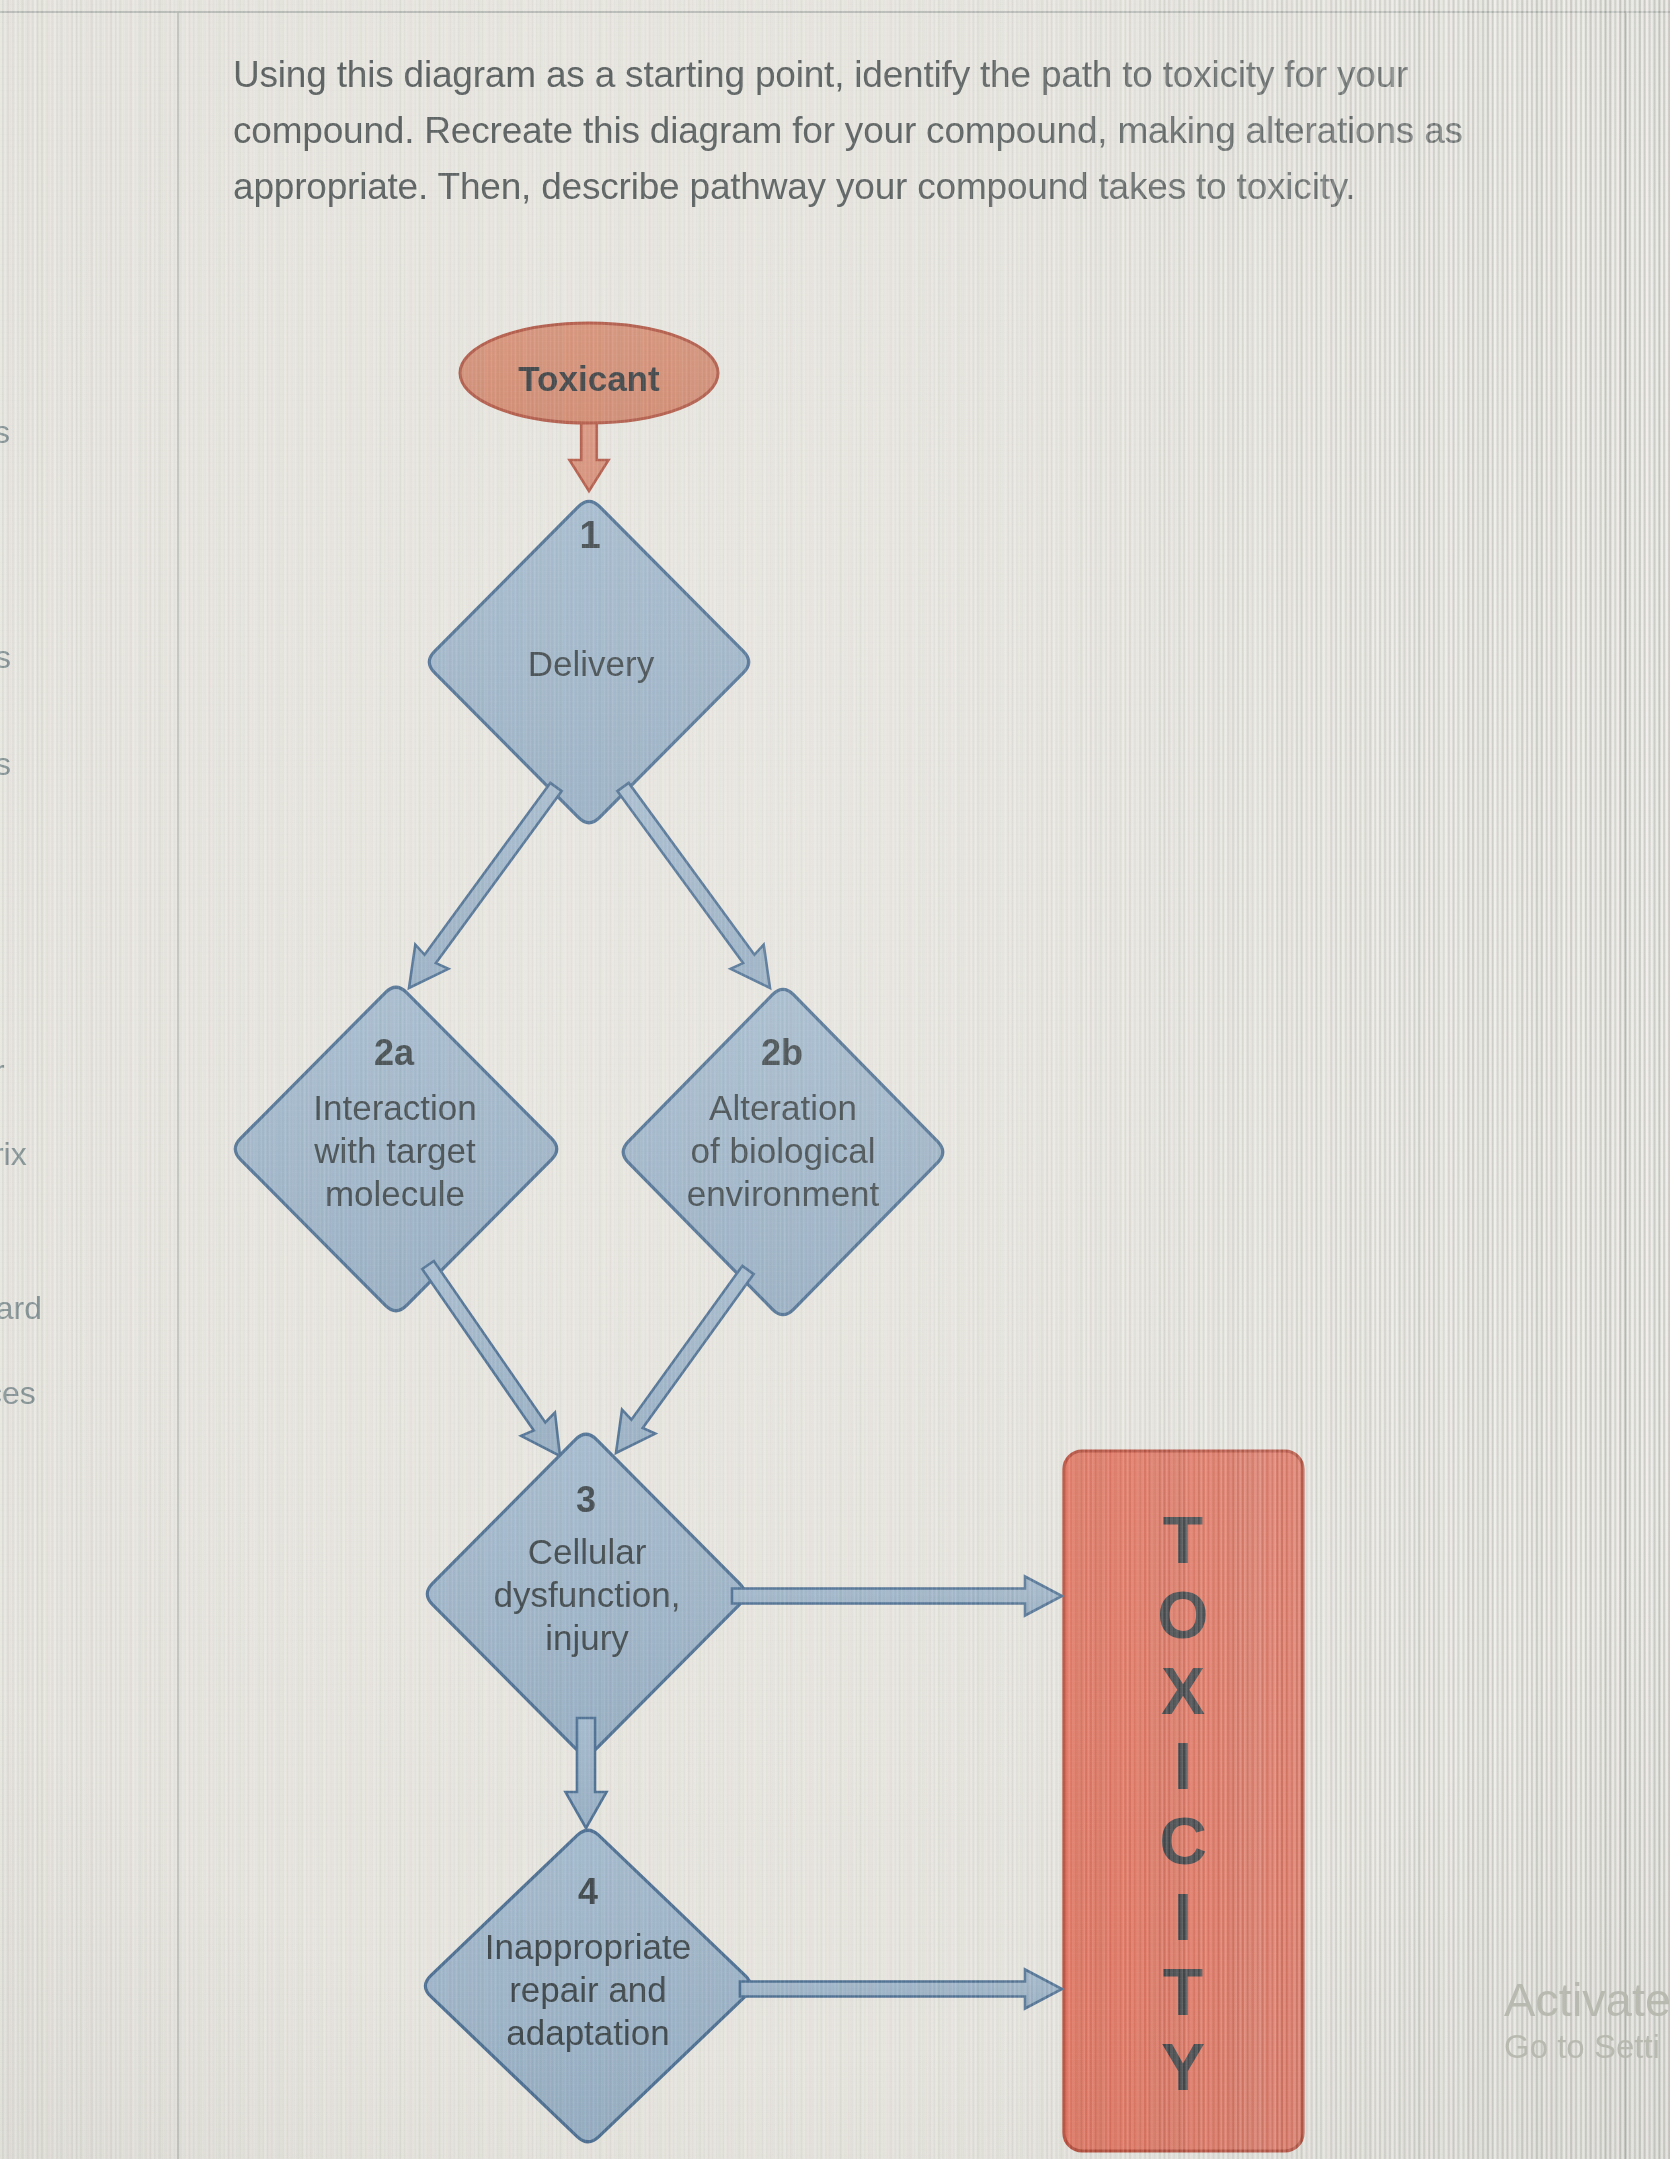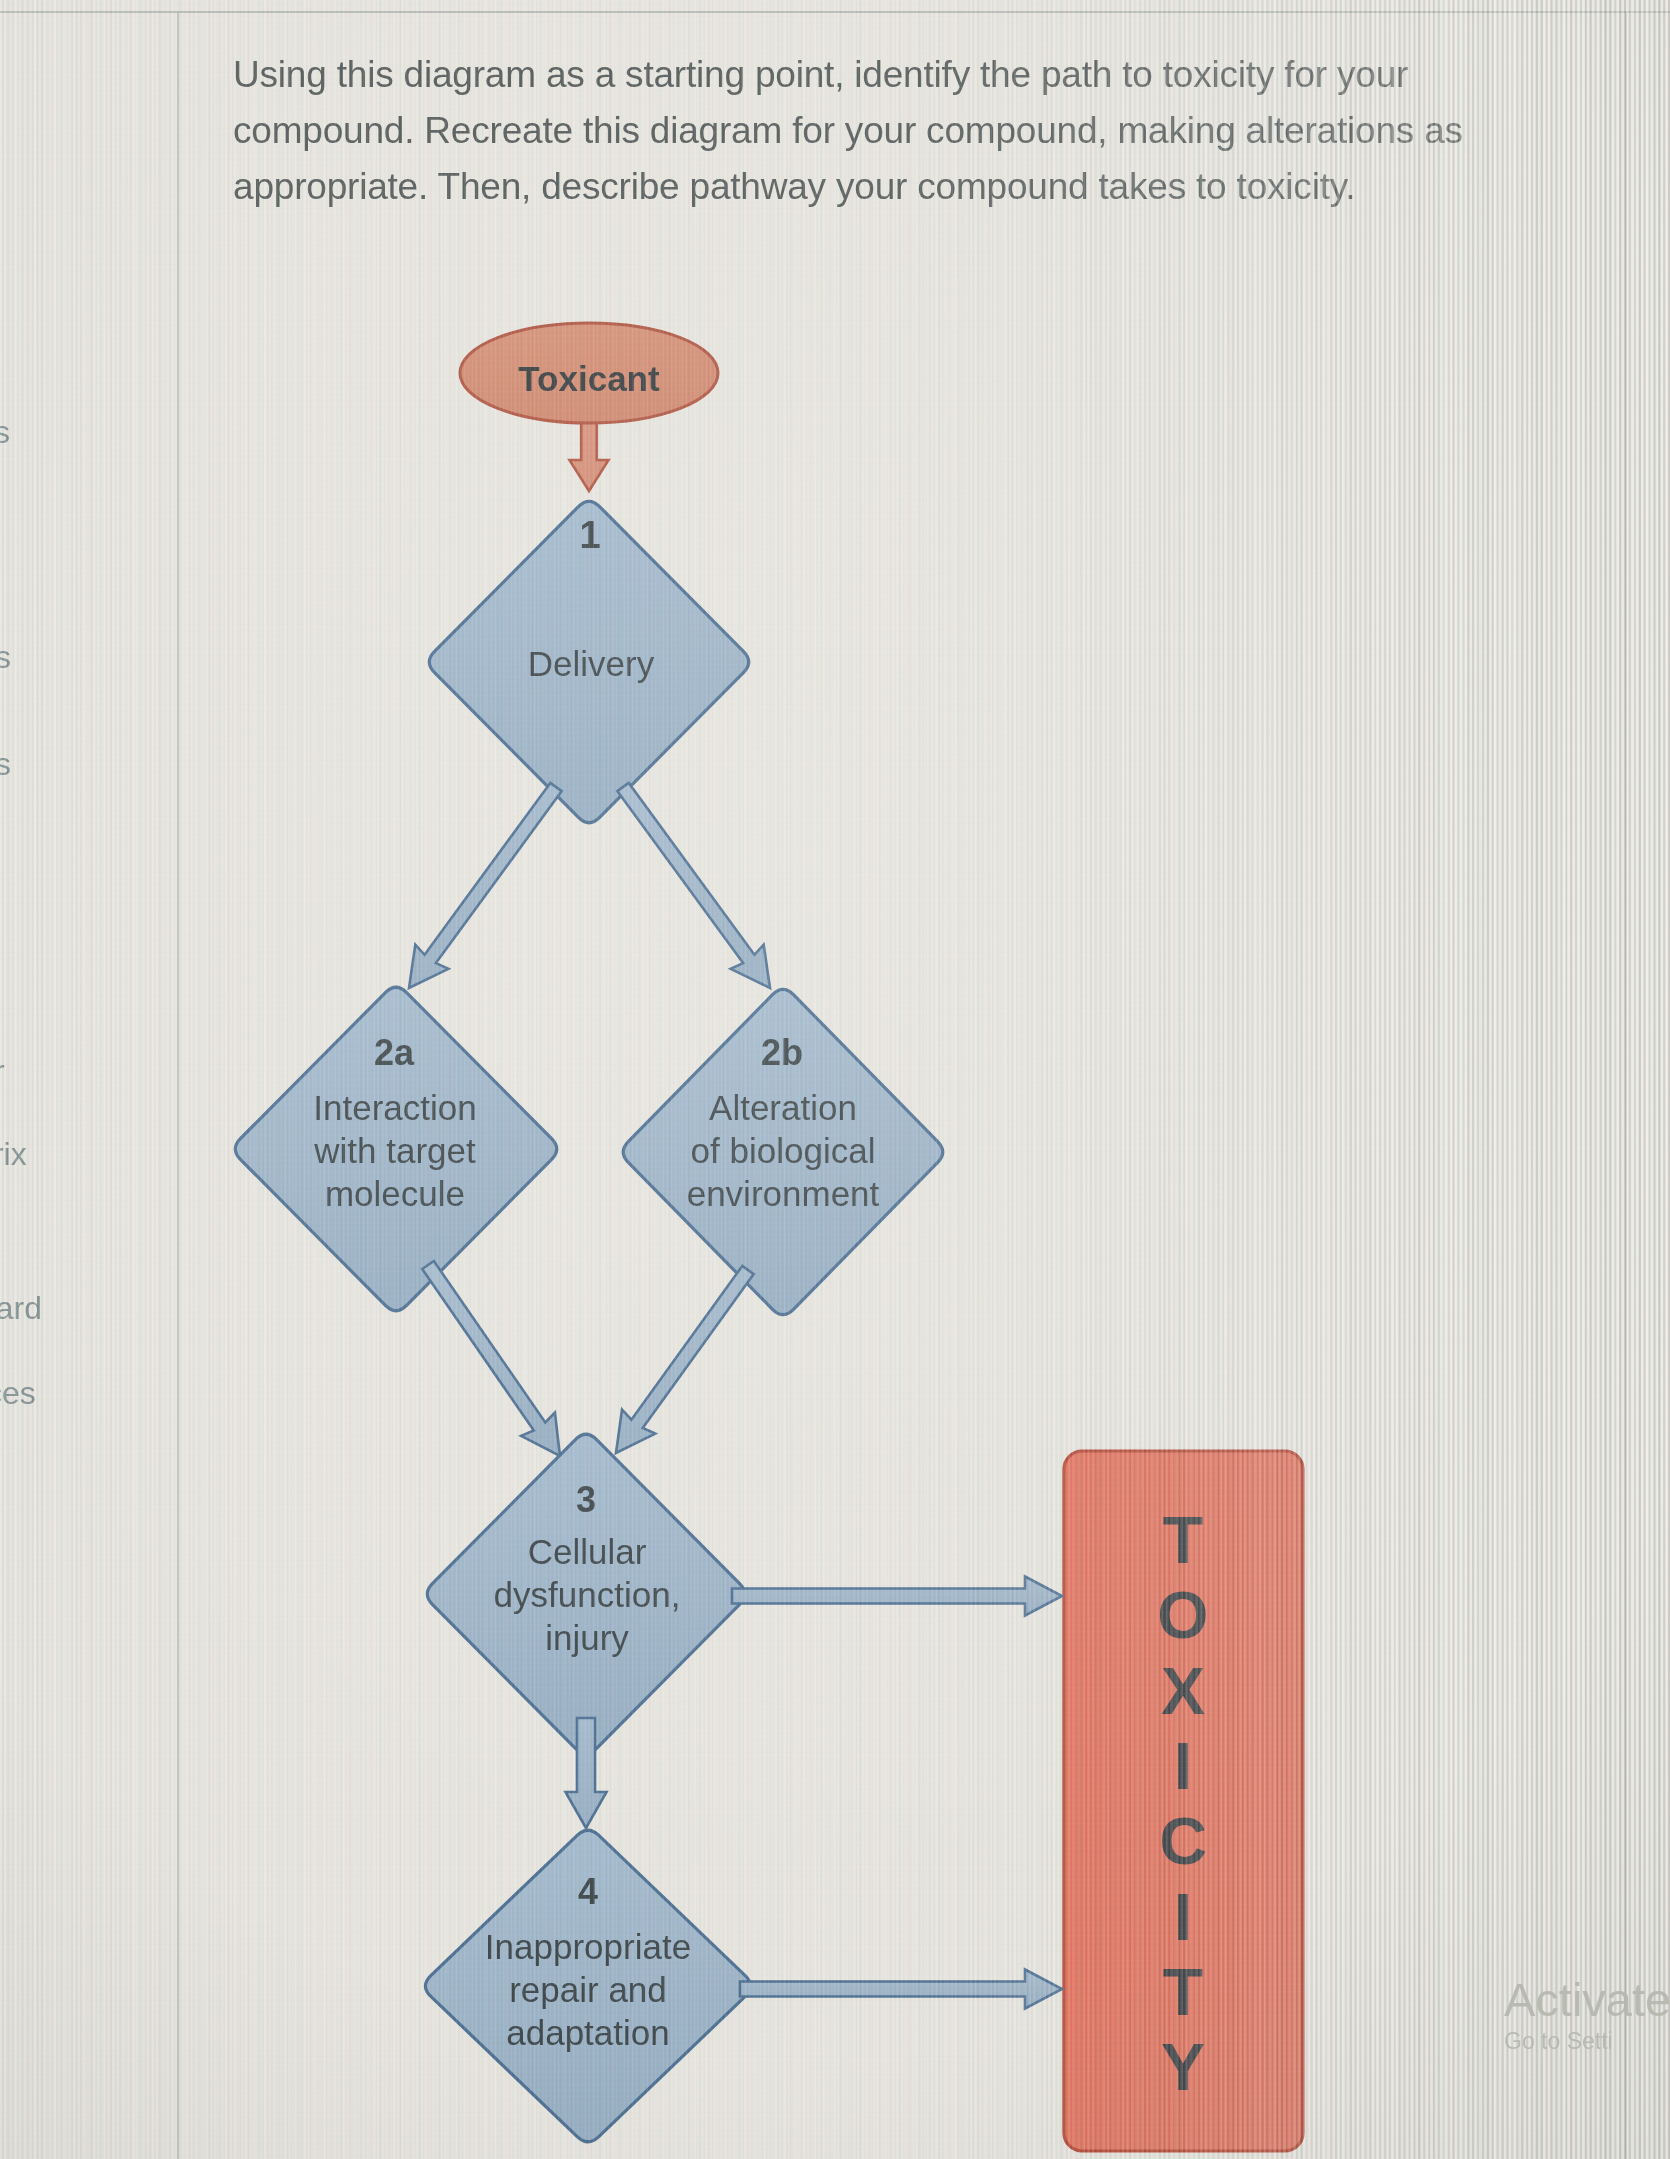--- a/index.html
+++ b/index.html
@@ -62,21 +62,21 @@
 
   .prompt{position:absolute;filter:blur(0.4px);left:233px;top:47px;width:1270px;
      font-size:37px;line-height:56px;color:#565c5c;letter-spacing:-0.2px;}
   .prompt div{white-space:nowrap;}
 
   #diagram{position:absolute;left:0;top:0;filter:blur(0.55px);}
   .sidebar-txt{position:absolute;color:#7b8b8e;font-size:32px;
       font-family:"Liberation Sans",sans-serif;white-space:nowrap;}
   .wm{position:absolute;color:#b6b8ae;white-space:nowrap;font-family:"Liberation Sans",sans-serif;opacity:.92;}
   #wm1{left:1504px;top:1972px;font-size:47px;}
-  #wm2{left:1504px;top:2028px;font-size:23px;}
+  #wm2{left:1504px;top:2028px;font-size:33px;}
 </style>
 </head>
 <body>
 
 <div id="page">
 
   <div class="line-h" style="left:0;top:11px;width:1670px;"></div>
   <div class="line-v" style="left:177px;top:12px;height:2147px;"></div>
   <div class="line-v" style="left:1625px;top:12px;height:2147px;"></div>
 

